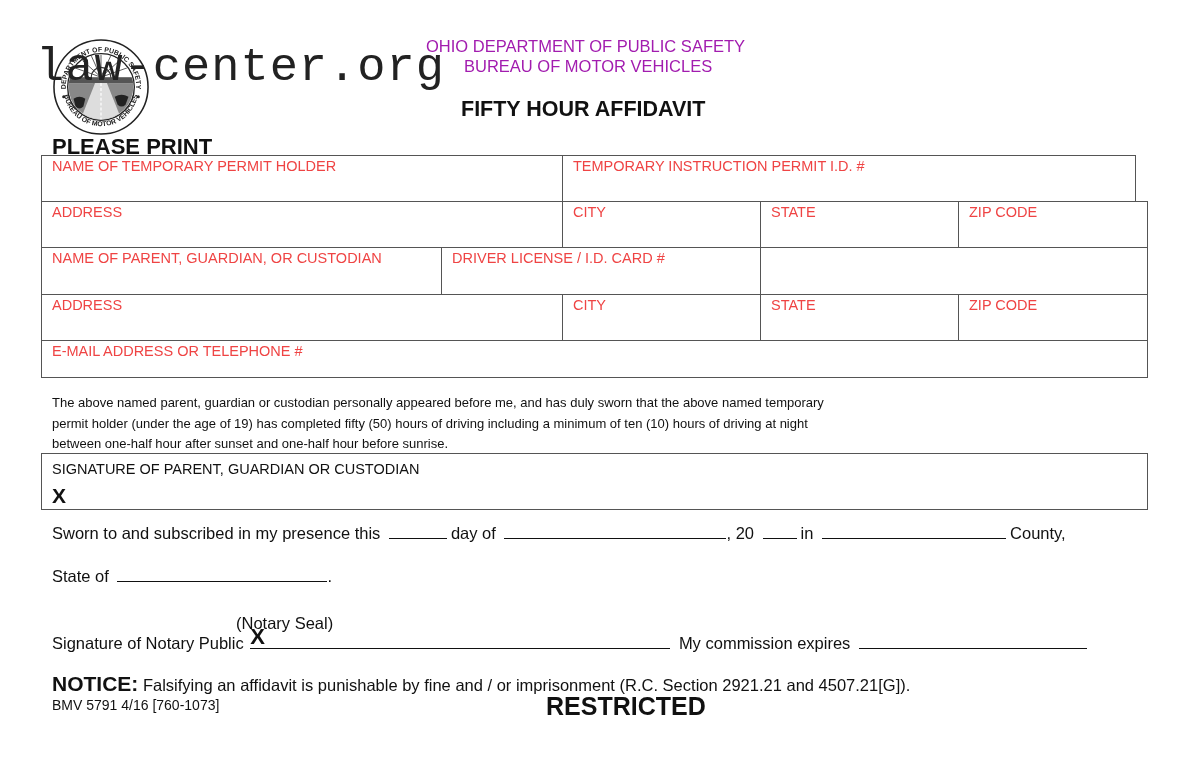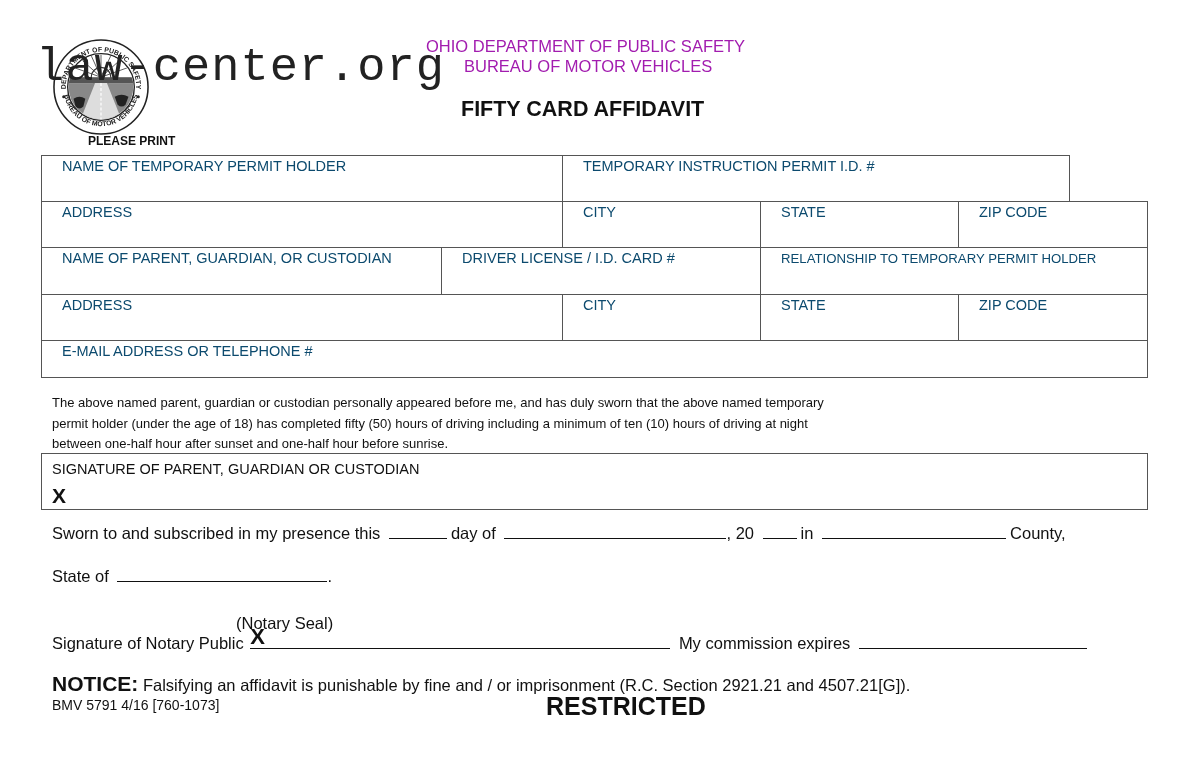--- a/index.html
+++ b/index.html
@@ -3,23 +3,23 @@
 <meta charset="utf-8">
 <style>
   html, body { margin:0; padding:0; background:#ffffff; }
   body { width:1190px; height:770px; position:relative; overflow:hidden; font-family:"Liberation Sans", sans-serif; color:#111; }
   .watermark { position:absolute; left:36px; top:44px; font-family:"Liberation Mono", monospace; font-size:47px; color:#222; letter-spacing:1px; line-height:1; white-space:nowrap; z-index:3; }
   .seal { position:absolute; left:52px; top:38px; width:98px; height:98px; z-index:2; }
   .hdr1, .hdr2 { position:absolute; font-size:16.5px; color:#a21caf; white-space:nowrap; }
   .hdr1 { left:426px; top:37px; }
   .hdr2 { left:464px; top:57px; }
   .title { position:absolute; left:461px; top:97px; font-size:21.5px; font-weight:bold; white-space:nowrap; }
-  .please { position:absolute; left:52px; top:134px; font-size:12px; font-weight:bold; white-space:nowrap;margin-left:36px; }
+  .please { position:absolute; left:52px; top:134px; font-size:22px; font-weight:bold; white-space:nowrap; }
   .cell { position:absolute; box-sizing:border-box; border:1.3px solid #555; background:#fff; }
-  .cell .lbl { position:absolute; left:20px; top:2px; font-size:14.5px; white-space:nowrap; color:#0c4a6e; }
+  .cell .lbl { position:absolute; left:10px; top:2px; font-size:14.5px; white-space:nowrap; color:#ef4444; }
   .cell .lbl.sm { font-size:13.2px; top:3px; }
   .cell input { position:absolute; left:8px; right:8px; bottom:4px; height:18px; border:none; outline:none; background:transparent; font-family:"Liberation Sans", sans-serif; font-size:14px; }
   .para { position:absolute; left:52px; top:393px; width:1090px; font-size:13px; line-height:20.5px; }
   .para span { display:block; white-space:nowrap; }
   .sigbox { position:absolute; left:41px; top:453px; width:1107px; height:57px; box-sizing:border-box; border:1.3px solid #555; }
   .sigbox .lbl { position:absolute; left:10px; top:7px; font-size:14.5px; white-space:nowrap;text-align:right; }
   .sigbox .x { position:absolute; left:10px; top:30px; font-size:21px; font-weight:bold; }
   .line { position:absolute; font-size:16.5px; white-space:nowrap; }
   .blank { display:inline-block; border-bottom:1.3px solid #111; height:16px; vertical-align:baseline; margin:0 4px; }
   .notary-x { font-size:22px; font-weight:bold; }
@@ -63,28 +63,28 @@
     <line x1="50" y1="46" x2="50" y2="86" stroke="#fff" stroke-width="1.2" stroke-dasharray="3,2"></line>
     <path d="M22 62 q6 -4 12 0 l-2 8 q-4 4 -8 0 z" fill="#222"></path>
     <path d="M64 60 q7 -4 14 0 l-3 8 q-4 4 -8 0 z" fill="#222"></path>
   </g>
 </svg>
 
 <div class="watermark">law-center.org</div>
 
 <div class="hdr1">OHIO DEPARTMENT OF PUBLIC SAFETY</div>
 <div class="hdr2">BUREAU OF MOTOR VEHICLES</div>
-<div class="title">FIFTY CARD AFFIDAVIT</div>
+<div class="title">FIFTY HOUR AFFIDAVIT</div>
 <div class="please">PLEASE PRINT</div>
 
 <div class="cell" style="left:41px; top:155px; width:522px; height:47px;">
   <span class="lbl">NAME OF TEMPORARY PERMIT HOLDER</span>
   <input type="text" style="">
 </div>
-<div class="cell" style="left:562px; top:155px; width:508px; height:47px;">
+<div class="cell" style="left:562px; top:155px; width:574px; height:47px;">
   <span class="lbl">TEMPORARY INSTRUCTION PERMIT I.D. #</span>
   <input type="text" style="">
 </div>
 
 <div class="cell" style="left:41px; top:201px; width:522px; height:47px;">
   <span class="lbl">ADDRESS</span>
   <input type="text" style="">
 </div>
 <div class="cell" style="left:562px; top:201px; width:199px; height:47px;">
   <span class="lbl">CITY</span>
@@ -101,21 +101,20 @@
 
 <div class="cell" style="left:41px; top:247px; width:401px; height:54px;">
   <span class="lbl">NAME OF PARENT, GUARDIAN, OR CUSTODIAN</span>
   <input type="text" style="">
 </div>
 <div class="cell" style="left:441px; top:247px; width:349px; height:48px;">
   <span class="lbl">DRIVER LICENSE / I.D. CARD #</span>
   <input type="text" style="">
 </div>
 <div class="cell" style="left:760px; top:247px; width:388px; height:48px;">
-  <span class="lbl sm">RELATIONSHIP TO TEMPORARY PERMIT HOLDER</span>
   <input type="text" style="">
 </div>
 
 <div class="cell" style="left:41px; top:294px; width:522px; height:47px;">
   <span class="lbl">ADDRESS</span>
   <input type="text" style="">
 </div>
 <div class="cell" style="left:562px; top:294px; width:199px; height:47px;">
   <span class="lbl">CITY</span>
   <input type="text" style="">
@@ -129,21 +128,21 @@
   <input type="text" style="">
 </div>
 
 <div class="cell" style="left:41px; top:340px; width:1107px; height:38px;">
   <span class="lbl">E-MAIL ADDRESS OR TELEPHONE #</span>
   <input type="text" style="">
 </div>
 
 <div class="para">
   <span>The above named parent, guardian or custodian personally appeared before me, and has duly sworn that the above named temporary</span>
-  <span>permit holder (under the age of 18) has completed fifty (50) hours of driving including a minimum of ten (10) hours of driving at night</span>
+  <span>permit holder (under the age of 19) has completed fifty (50) hours of driving including a minimum of ten (10) hours of driving at night</span>
   <span>between one-half hour after sunset and one-half hour before sunrise.</span>
 </div>
 
 <div class="sigbox">
   <span class="lbl">SIGNATURE OF PARENT, GUARDIAN OR CUSTODIAN</span>
   <span class="x">X</span>
 </div>
 
 <div class="line" style="left:52px; top:522px;">
   <span>Sworn to and subscribed in my presence this</span>

